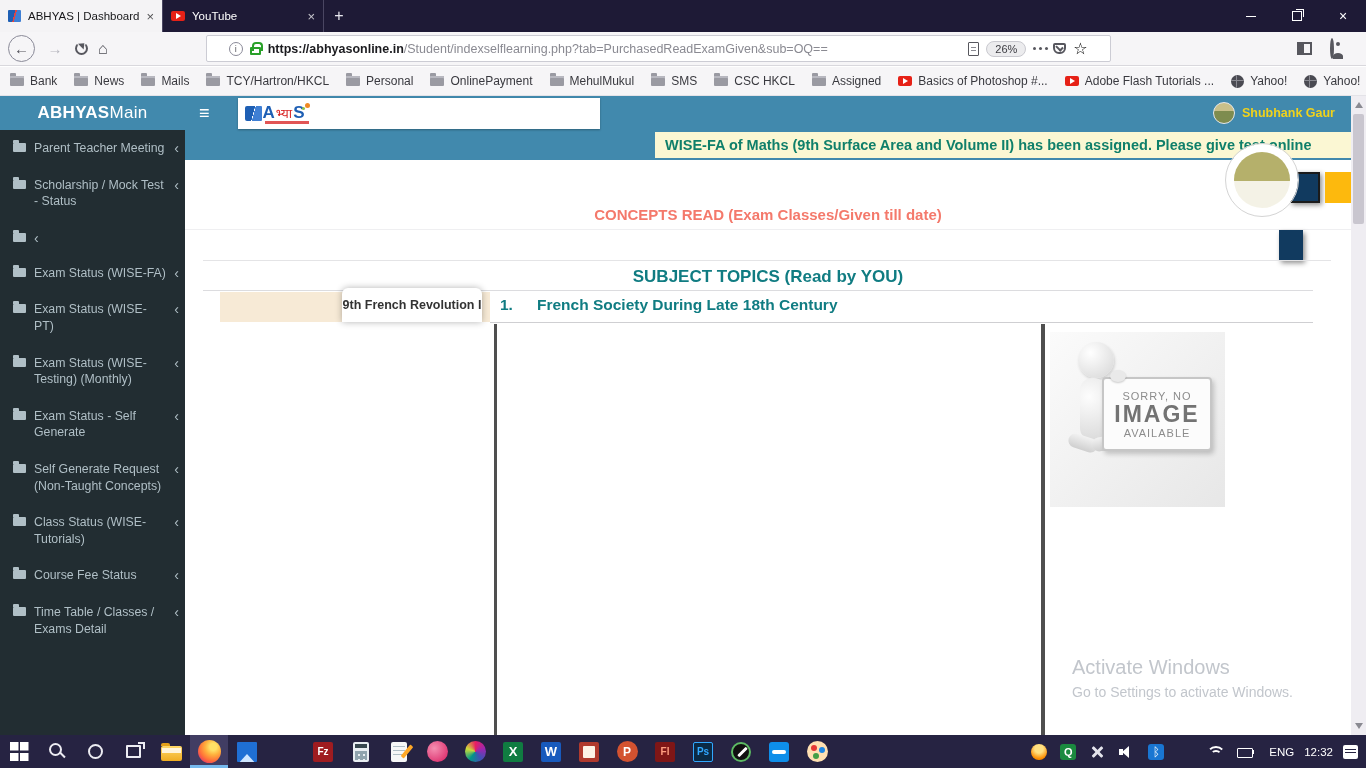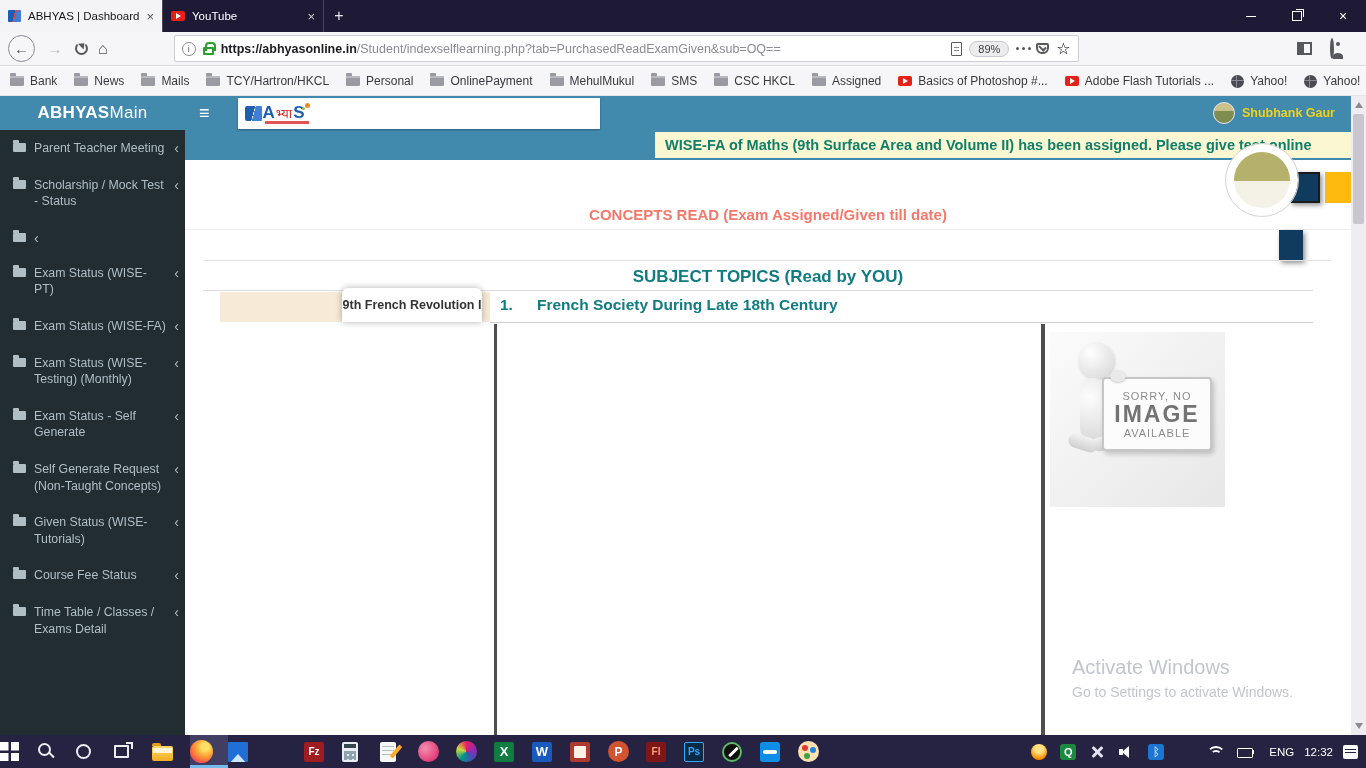--- a/index.html
+++ b/index.html
@@ -28,21 +28,21 @@
 
 .navbar{position:absolute;left:0;top:32px;width:1366px;height:34px;background:#f6f5f7;border-bottom:1px solid #d9d8dd;display:flex;align-items:center;padding:0 8px;gap:10px}
 .navic{color:#4f4f57;display:flex;align-items:center;justify-content:center}
 .back-btn{width:27px;height:27px;border:1px solid #8a8a98;border-radius:50%;font-size:15px}
 .back-btn::before{content:'←'}
 .fwd-btn{width:20px;font-size:15px;color:#b6b6be}
 .fwd-btn::before{content:'→'}
 .reload-ic{width:13px;height:13px;border:2px solid #57575e;border-radius:50%;border-top-color:transparent;position:relative}
 .reload-ic::after{content:'';position:absolute;top:-5px;right:-2px;border:4px solid transparent;border-bottom:5px solid #57575e;transform:rotate(45deg)}
 .home-ic{font-size:16px}.home-ic::before{content:'⌂'}
-.urlbar{flex:none;width:905px;height:27px;background:#fff;border:1px solid #ccccd4;border-radius:2px;display:flex;align-items:center;padding:0 7px;gap:7px;margin-left:56px}
+.urlbar{flex:none;width:905px;height:27px;background:#fff;border:1px solid #ccccd4;border-radius:2px;display:flex;align-items:center;padding:0 22px;gap:7px;margin-left:88px}
 .info-ic{width:14px;height:14px;flex:none;border-radius:50%;border:1px solid #8a8a98;color:#5a5a61;font-size:9px;display:flex;align-items:center;justify-content:center}
 .info-ic::before{content:'i'}
 .lock-ic{width:11px;height:8px;flex:none;border:2px solid #2aa12a;border-radius:1px;position:relative;margin-top:5px}
 .lock-ic::before{content:'';position:absolute;top:-7px;left:0;width:7px;height:7px;border:2px solid #2aa12a;border-bottom:none;border-radius:4px 4px 0 0}
 .url-text{flex:1;font-size:12.5px;color:#1b1b1f;white-space:nowrap;overflow:hidden}
 .url-text .dim{color:#8a8a92}
 .reader-ic{width:11px;height:14px;flex:none;border:1px solid #57575e;border-radius:1px;background:repeating-linear-gradient(#fff 0 2px,#8a8a92 2px 3px) content-box;padding:2px}
 .zoom-pill{flex:none;font-size:11px;color:#3c3c42;background:#ececee;border:1px solid #c9c9cf;border-radius:9px;padding:1px 8px}
 .dots-ic{width:3px;height:3px;border-radius:50%;background:#57575e;box-shadow:6px 0 0 #57575e,12px 0 0 #57575e;margin-right:10px}
 .pocket-ic{width:13px;height:11px;border:2px solid #57575e;border-radius:2px 2px 6px 6px;position:relative}
@@ -133,21 +133,21 @@
 
 .page-scroll{position:absolute;right:0;top:0;width:15px;height:100%;background:#efedf2}
 .ps-arrow{position:absolute;left:4px;width:0;height:0;border-left:4px solid transparent;border-right:4px solid transparent}
 .ps-up{top:6px;border-bottom:6px solid #8a8a92}
 .ps-down{bottom:6px;border-top:6px solid #8a8a92}
 .ps-thumb{position:absolute;left:2px;top:18px;width:11px;height:110px;background:#c9c6cf;border-radius:2px}
 
 
 .taskbar{position:absolute;left:0;top:735px;width:1366px;height:33px;background:#262342;display:flex;align-items:center}
 .apps{display:flex;height:100%}
-.app{width:38px;height:33px;display:flex;align-items:center;justify-content:flex-start;flex:none}
+.app{width:38px;height:33px;display:flex;align-items:center;justify-content:center;flex:none}
 .app.active{background:#413d63;border-bottom:3px solid #76b9ed;padding-top:3px}
 .app-ic{display:flex;align-items:center;justify-content:center;position:relative}
 .app-ic .glyph{font-size:10px;font-weight:bold;color:#fff;line-height:1}
 .app-ic.start{width:19px;height:19px;background:linear-gradient(#fff,#fff) 0 0/8.5px 8.5px no-repeat,linear-gradient(#fff,#fff) 10.5px 0/8.5px 8.5px no-repeat,linear-gradient(#fff,#fff) 0 10.5px/8.5px 8.5px no-repeat,linear-gradient(#fff,#fff) 10.5px 10.5px/8.5px 8.5px no-repeat}
 .app-ic.search{width:13px;height:13px;border:2px solid #ececf2;border-radius:50%;margin:0 4px 4px 0}
 .app-ic.search::after{content:'';position:absolute;width:7px;height:2px;background:#ececf2;transform:rotate(45deg);right:-6px;bottom:-2px}
 .app-ic.cortana{width:15px;height:15px;border:2px solid #ececf2;border-radius:50%}
 .app-ic.task-view{width:15px;height:13px;border:2px solid #ececf2;border-radius:1px}
 .app-ic.task-view::after{content:'';position:absolute;right:-6px;top:-5px;width:5px;height:5px;border-top:2px solid #ececf2;border-right:2px solid #ececf2}
 .app-ic.file-explorer{width:21px;height:15px;background:linear-gradient(#ffd968,#f0ad22);border-radius:2px;position:relative;margin-top:3px}
@@ -238,21 +238,21 @@
     <button class="navic fwd-btn"></button>
     <button class="navic">
         <span class="reload-ic"></span>
       </button>
     <button class="navic home-ic"></button>
     <div class="urlbar">
       <span class="info-ic"></span>
       <span class="lock-ic"></span>
       <span class="url-text"><b>https://abhyasonline.in</b><span class="dim">/Student/indexselflearning.php?tab=PurchasedReadExamGiven&amp;sub=OQ==</span></span>
       <span class="reader-ic"></span>
-      <span class="zoom-pill">89%</span>
+      <span class="zoom-pill">26%</span>
       <span class="dots-ic"></span>
       <span class="pocket-ic"></span>
       <span class="star-ic"></span>
     </div>
     <div class="nav-right">
       <button><span class="lib-ic"></span></button>
       <button>
           <span class="panel-ic"></span>
         </button>
       <button><span class="acct-ic"></span></button>
@@ -338,46 +338,46 @@
             <span class="folder-icon"></span>
             <span class="side-label">Scholarship / Mock Test - Status</span>
             <span class="chev"></span>
           </button>
           <button class="side-item">
             <span class="folder-icon"></span>
             <span class="chev"></span>
           </button>
           <button class="side-item">
             <span class="folder-icon"></span>
+            <span class="side-label">Exam Status (WISE-FA)</span>
+            <span class="chev"></span>
+          </button>
+          <button class="side-item">
+            <span class="folder-icon"></span>
             <span class="side-label">Exam Status (WISE-PT)</span>
             <span class="chev"></span>
           </button>
           <button class="side-item">
             <span class="folder-icon"></span>
-            <span class="side-label">Exam Status (WISE-FA)</span>
-            <span class="chev"></span>
-          </button>
-          <button class="side-item">
-            <span class="folder-icon"></span>
             <span class="side-label">Exam Status (WISE-Testing) (Monthly)</span>
             <span class="chev"></span>
           </button>
           <button class="side-item">
             <span class="folder-icon"></span>
             <span class="side-label">Exam Status - Self Generate</span>
             <span class="chev"></span>
           </button>
           <button class="side-item">
             <span class="folder-icon"></span>
             <span class="side-label">Self Generate Request (Non-Taught Concepts)</span>
             <span class="chev"></span>
           </button>
           <button class="side-item">
             <span class="folder-icon"></span>
-            <span class="side-label">Given Status (WISE-Tutorials)</span>
+            <span class="side-label">Class Status (WISE-Tutorials)</span>
             <span class="chev"></span>
           </button>
           <button class="side-item">
             <span class="folder-icon"></span>
             <span class="side-label">Course Fee Status</span>
             <span class="chev"></span>
           </button>
           <button class="side-item">
             <span class="folder-icon"></span>
             <span class="side-label">Time Table / Classes / Exams Detail</span>
@@ -411,21 +411,21 @@
       </div>
       <div class="avatar-big"></div>
 
       <div class="btn-row">
 
       <button class="filter-btn" style="background-color: rgb(23, 131, 106);"></button>
           <button class="filter-btn active" style="background-color: rgb(17, 58, 95);"></button>
           <button class="filter-btn" style="background-color: rgb(253, 185, 13);"></button>
         </div>
 
-      <div class="concepts-title">CONCEPTS READ (Exam Assigned/Given till date)</div>
+      <div class="concepts-title">CONCEPTS READ (Exam Classes/Given till date)</div>
       <div class="hr1"></div>
 
       <div class="subj-tabs">
 
       <button class="subj-tab active"></button>
           <button class="subj-tab"></button>
         </div>
       <div class="hr2"></div>
 
       <div class="topics-title">SUBJECT TOPICS (Read by YOU)</div>

